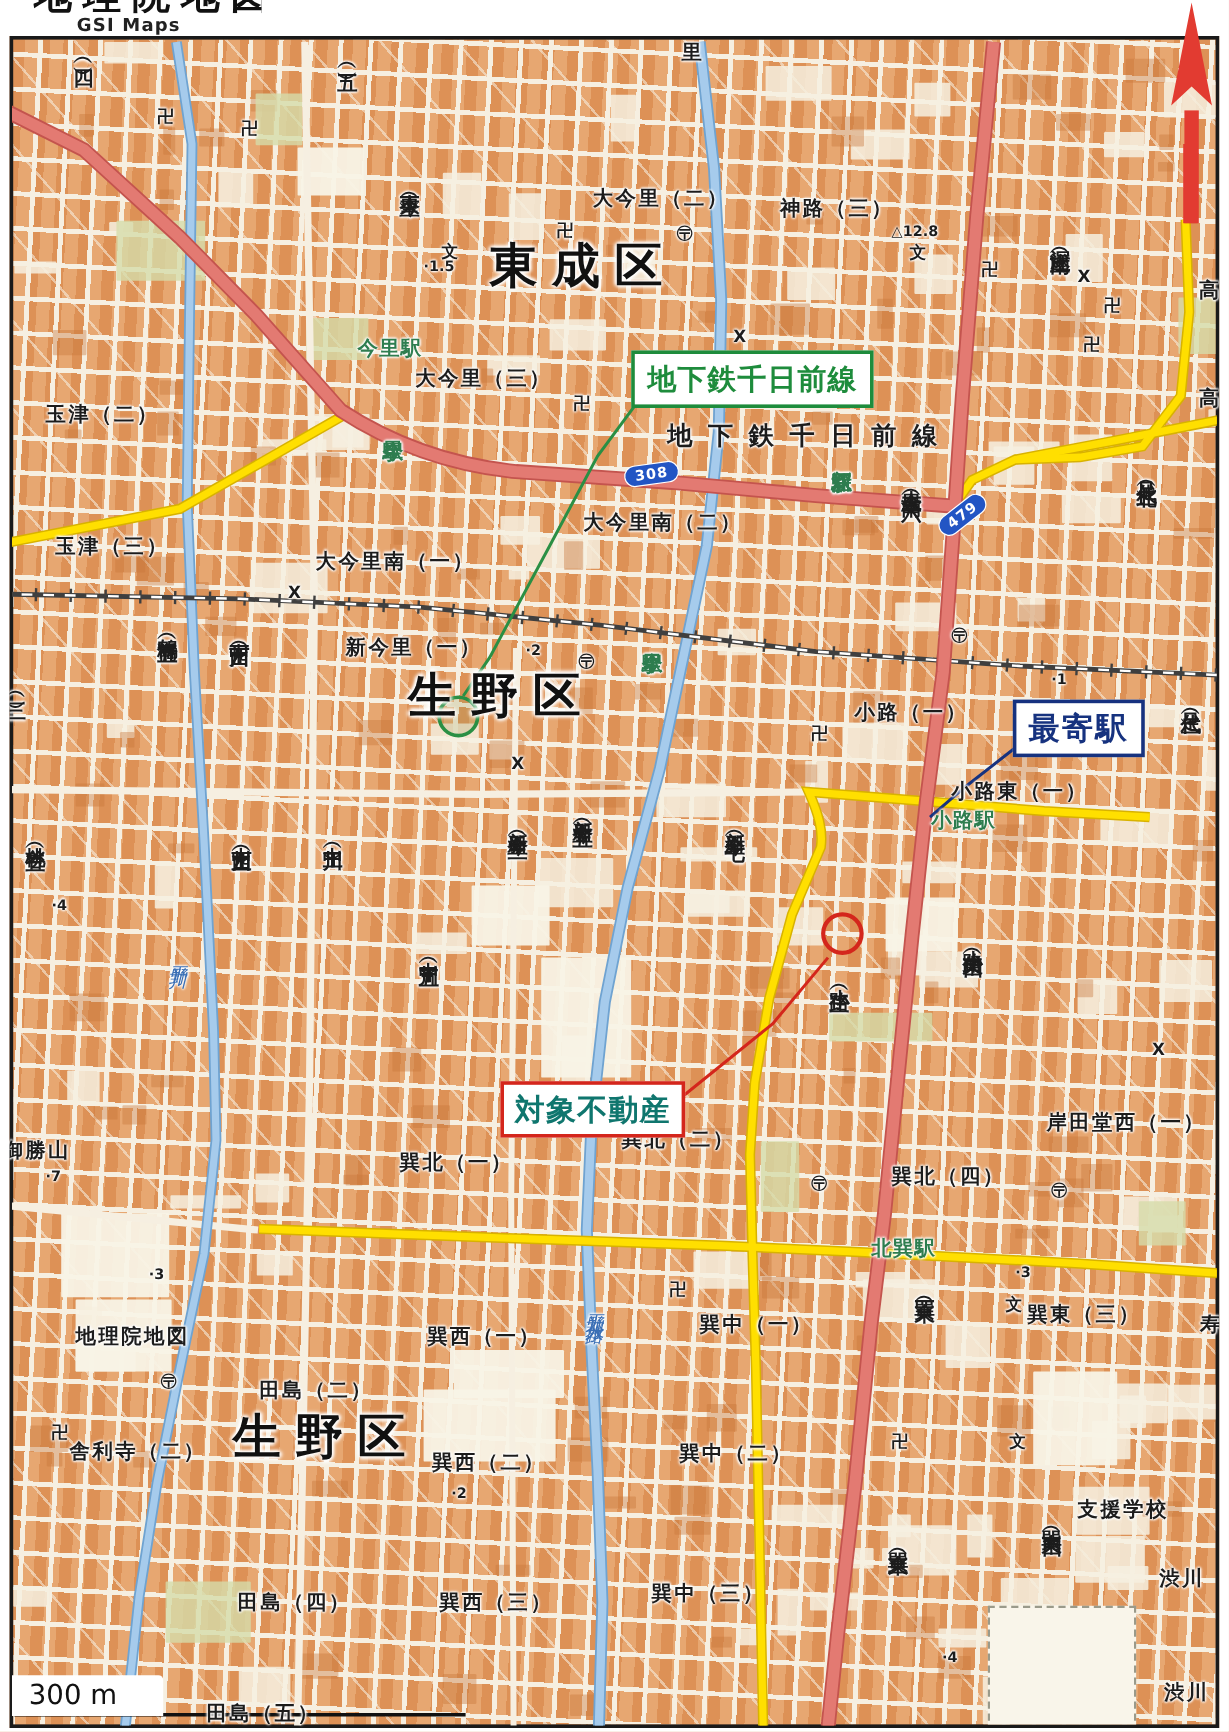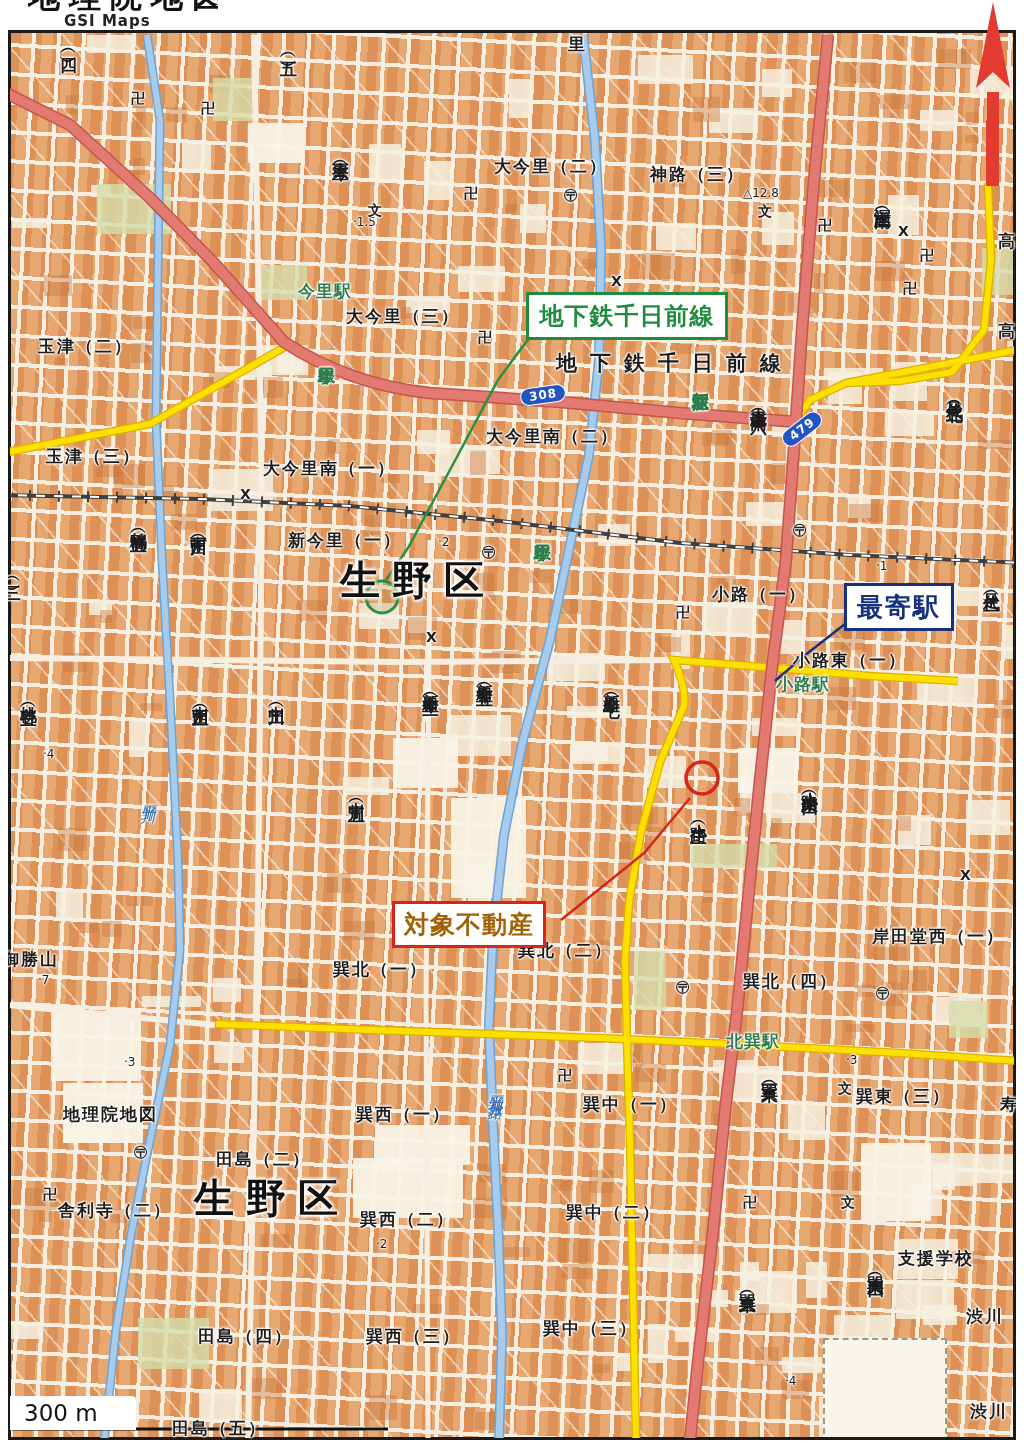--- a/index.html
+++ b/index.html
@@ -31,35 +31,35 @@
            overflow:hidden;z-index:3;}
   .map-label{position:absolute;white-space:nowrap;line-height:1;color:#1c1c1c;
     text-shadow:-1px 0 2px #fff,1px 0 2px #fff,0 -1px 2px #fff,0 1px 2px #fff;}
   .vert{writing-mode:vertical-rl;text-orientation:upright;}
   .district{font-size:40px;font-weight:bold;letter-spacing:12px;color:#111;
     text-shadow:-2px 0 3px #fff,2px 0 3px #fff,0 -2px 3px #fff,0 2px 3px #fff;}
   .area{font-size:17px;font-weight:600;letter-spacing:2px;}
   .subway{font-size:21px;font-weight:600;letter-spacing:13px;}
   .station{font-size:17px;font-weight:600;color:#2e7d4f;letter-spacing:1px;}
   .river{font-size:15px;font-style:italic;color:#3a6fb5;letter-spacing:2px;}
-  .spot{font-size:12px;font-weight:400;}
+  .spot{font-size:12px;font-weight:700;}
   .sym{font-size:14px;font-weight:bold;}
 
   .shield{position:absolute;background:#2255c4;color:#fff;font-size:12px;font-weight:bold;
     padding:1px 8px;border-radius:9px;border:1px solid #fff;letter-spacing:1px;}
 
   
   .anno{position:absolute;background:#fff;display:flex;align-items:center;
         justify-content:center;font-weight:bold;z-index:4;}
   #anno-green{left:518px;top:262px;width:196px;height:42px;border:3px solid #1e8c3c;
               color:#1e8c3c;font-size:24px;letter-spacing:1px;}
   #anno-blue{left:836px;top:553px;width:104px;height:42px;border:3px solid #16327f;
              color:#16327f;font-size:26px;letter-spacing:2px;}
-  #anno-red{left:384px;top:871px;width:148px;height:41px;border:3px solid #d4261c;
-            color:#a16207;font-size:25px;letter-spacing:1px;}
+  #anno-red{left:409px;top:871px;width:148px;height:41px;border:3px solid #d4261c;
+            color:#0f766e;font-size:25px;letter-spacing:1px;}
 
   
   #scale-box{position:absolute;left:2px;top:1366px;width:126px;height:34px;background:#fff;
     border-radius:0 4px 0 0;display:flex;align-items:center;padding-left:14px;
     font-size:23px;color:#111;z-index:4;box-sizing:border-box;}
 </style>
 </head>
 <body>
 
 <div id="header">
@@ -363,20 +363,21 @@
     <polygon points="993,2 976,88 993,72 1010,88"></polygon>
     <rect x="987" y="92" width="12" height="94"></rect>
   </g>
 </svg>
 
 <div id="overlay">
   <div id="anno-green" class="anno">地下鉄千日前線</div>
   <div id="anno-blue" class="anno">最寄駅</div>
   <div id="anno-red" class="anno">対象不動産</div>
   <div id="scale-box">300 m</div>
+<div class="map-label district" style="left: 400px; top: 172px;">東成区</div>
     <div class="map-label district" style="left: 332px; top: 530px;">生野区</div>
     <div class="map-label district" style="left: 186px; top: 1148px;">生野区</div>
     <div class="map-label subway" style="left: 548px; top: 323px;">地下鉄千日前線</div>
     <div class="map-label area" style="left: 486px; top: 128px;">大今里（二）</div>
     <div class="map-label area" style="left: 642px; top: 136px;">神路（三）</div>
     <div class="map-label area" style="left: 30px; top: 308px;">玉津（二）</div>
     <div class="map-label area" style="left: 38px; top: 418px;">玉津（三）</div>
     <div class="map-label area" style="left: 338px; top: 278px;">大今里（三）</div>
     <div class="map-label area" style="left: 478px; top: 398px;">大今里南（二）</div>
     <div class="map-label area" style="left: 255px; top: 430px;">大今里南（一）</div>

